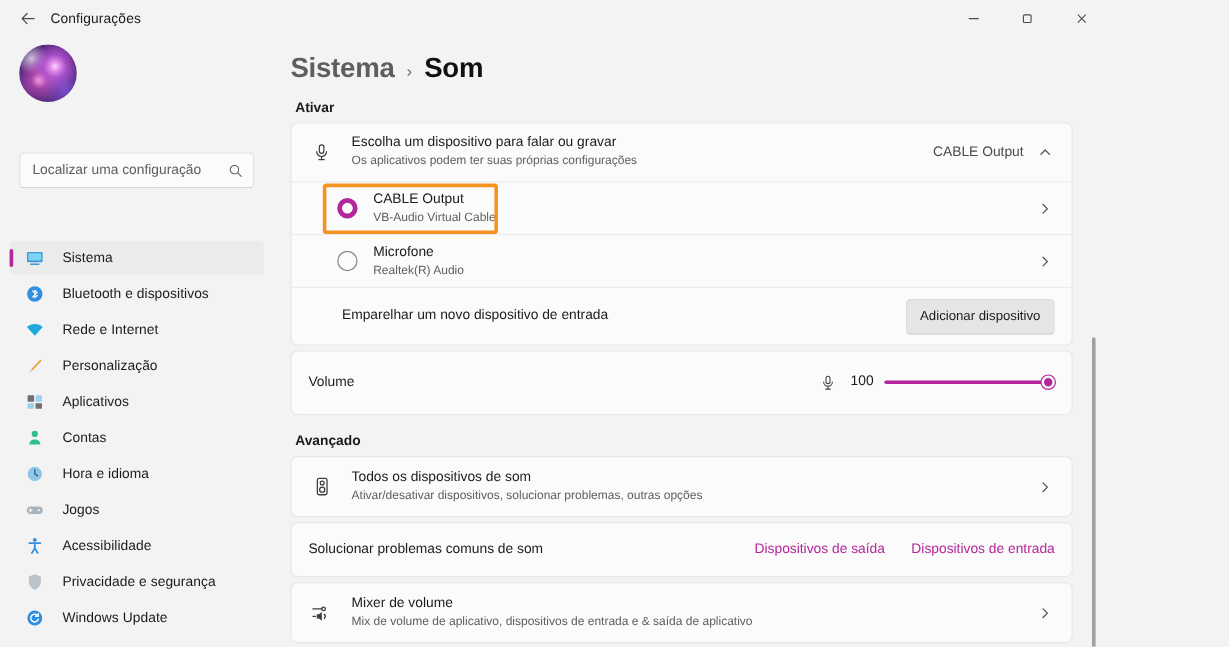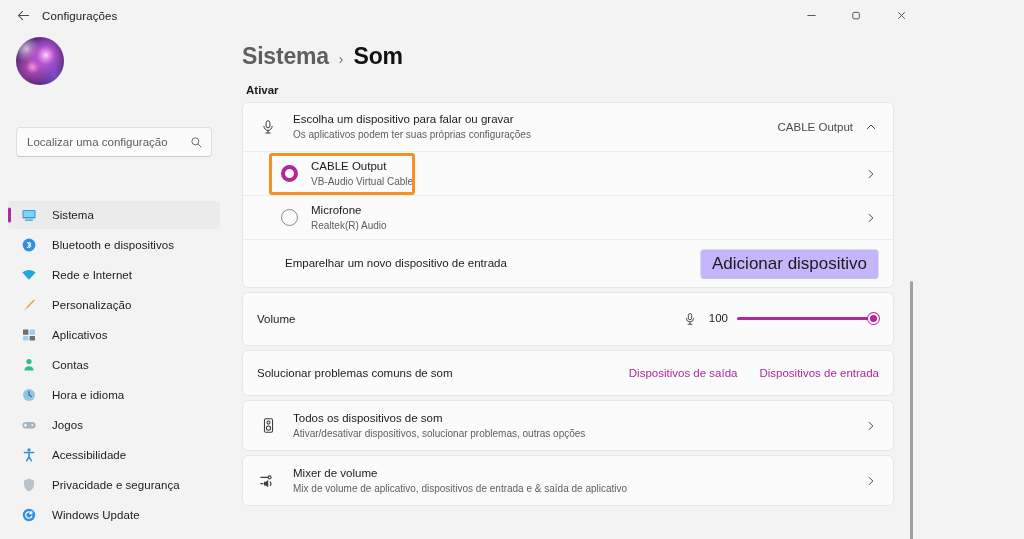--- a/index.html
+++ b/index.html
@@ -122,22 +122,22 @@
     display: flex; align-items: center; justify-content: center;
   }
   .radio.checked { border-color: #b4269b; border-width: 4px; }
   .hl-box {
     position: absolute; border: 3px solid #f59222; border-radius: 3px;
     pointer-events: none;
   }
 
   .btn {
     height: 30px; padding: 0 11px; border-radius: 4px;
-    background: #c4b5fd; border: 1px solid #dcdcdc; border-bottom-color: #c7c7c7;
-    font-family: "Liberation Sans", sans-serif; font-size: 17px; color: #1b1b1b;
+    background: #e5e5e5; border: 1px solid #dcdcdc; border-bottom-color: #c7c7c7;
+    font-family: "Liberation Sans", sans-serif; font-size: 11px; color: #1b1b1b;
   }
   .link { font-size: 11.5px; color: #b4269b; text-decoration: none; }
 
   .slider-wrap { display: flex; align-items: flex-start; gap: 9px; }
   .slider-val { font-size: 11.5px; color: #1b1b1b; min-width: 22px; text-align: right; }
   .slider {
     width: 142px; height: 12px; position: relative; display: flex; align-items: center;
   }
   .slider .track { position: absolute; left: 0; right: 0; height: 3px; background: #d9d9d9; border-radius: 2px; }
   .slider .fill { position: absolute; left: 0; height: 3px; background: #b4269b; border-radius: 2px; }
@@ -420,52 +420,53 @@
               <span class="slider">
                 <span class="track"></span>
                 <span class="fill" style="width:100%;"></span>
                 <span class="thumb" style="left:calc(100% - 11px);"></span>
               </span>
             </span>
           </span>
         </div>
       </div>
 
-
-      <div class="card">
-        <div class="row" style="min-height:44px;">
-          <span class="row-txt">
-            <span class="row-title">Solucionar problemas comuns de som</span>
-          </span>
-          <span class="row-right" style="gap:22px;">
-            <a class="link" href="#">Dispositivos de saída</a>
-            <a class="link" href="#">Dispositivos de entrada</a>
-          </span>
-        </div>
-      </div>
+      <div class="section-title" style="margin-top:16px;">Avançado</div>
 
       <div class="card" style="margin-top:4px;">
         <div class="row" style="min-height:49px;">
           <span class="row-ic">
             <svg width="17" height="17" viewBox="0 0 16 16" fill="none">
               <rect x="4.2" y="1.6" width="7.6" height="12.8" rx="1.4" stroke="#3d3d3d" stroke-width="1"></rect>
               <circle cx="8" cy="5.2" r="1.5" stroke="#3d3d3d" stroke-width="1"></circle>
               <circle cx="8" cy="10.4" r="2" stroke="#3d3d3d" stroke-width="1"></circle>
             </svg>
           </span>
           <span class="row-txt">
             <span class="row-title">Todos os dispositivos de som</span>
             <span class="row-sub">Ativar/desativar dispositivos, solucionar problemas, outras opções</span>
           </span>
           <span class="row-right">
             <span class="chev">
               <svg width="12" height="12" viewBox="0 0 12 12" fill="none">
                 <path d="M4.2 2.4L7.8 6l-3.6 3.6" stroke="#4a4a4a" stroke-width="1" stroke-linecap="round" stroke-linejoin="round"></path>
               </svg>
             </span>
+          </span>
+        </div>
+      </div>
+
+      <div class="card">
+        <div class="row" style="min-height:44px;">
+          <span class="row-txt">
+            <span class="row-title">Solucionar problemas comuns de som</span>
+          </span>
+          <span class="row-right" style="gap:22px;">
+            <a class="link" href="#">Dispositivos de saída</a>
+            <a class="link" href="#">Dispositivos de entrada</a>
           </span>
         </div>
       </div>
 
       <div class="card" style="margin-top:4px;">
         <div class="row" style="min-height:49px;">
           <span class="row-ic">
             <svg width="18" height="18" viewBox="0 0 18 18" fill="none">
               <path d="M1.8 5.4h7.4" stroke="#3d3d3d" stroke-width="1.1" stroke-linecap="round"></path>
               <circle cx="10.6" cy="5.4" r="1.5" stroke="#3d3d3d" stroke-width="1.1"></circle>

